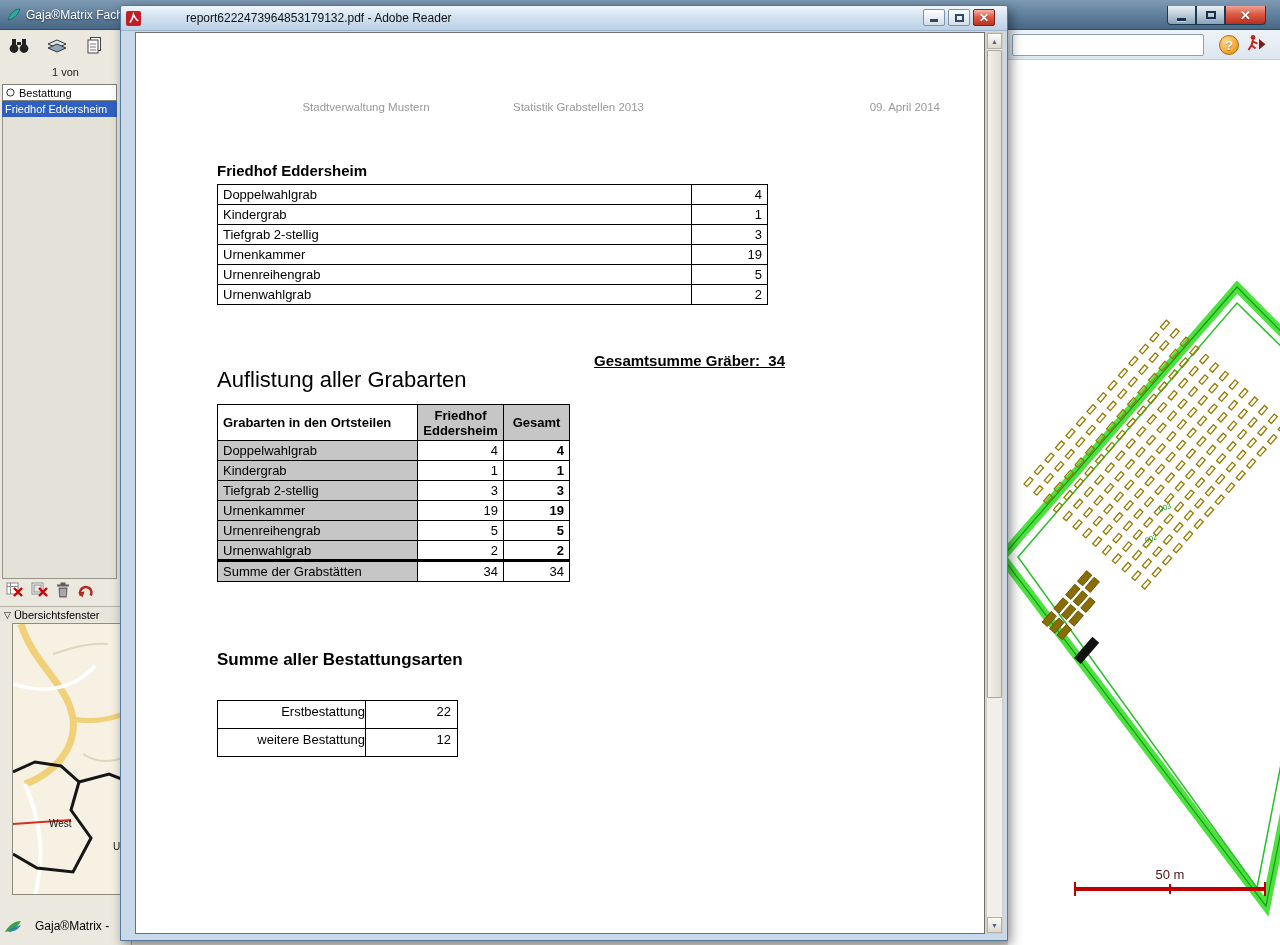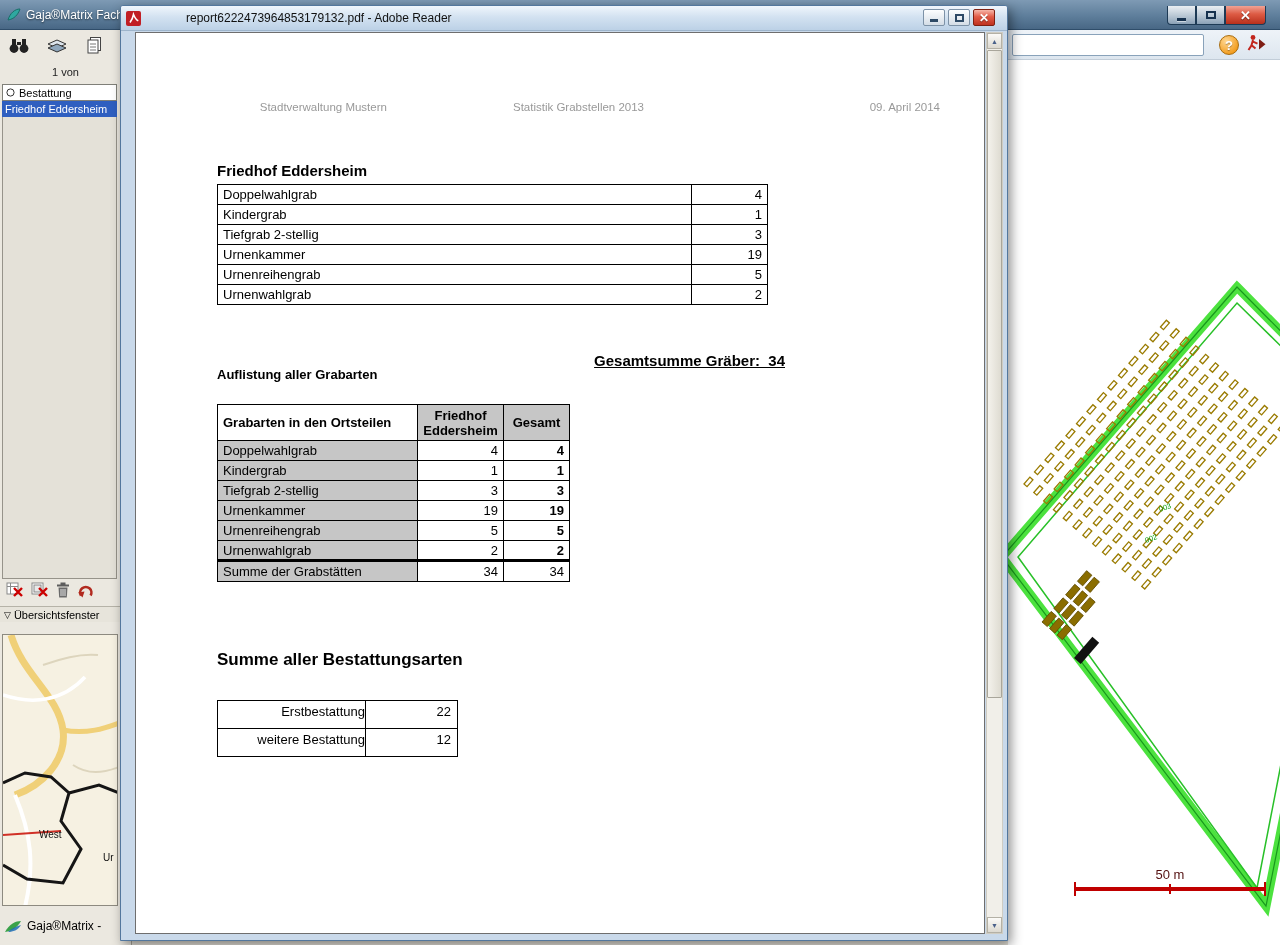--- a/index.html
+++ b/index.html
@@ -43,22 +43,22 @@
   .sb-count { position:absolute; top:36px; left:0; width:100%; text-align:center; font-size:11px; color:#222; }
   .sb-results-header { position:absolute; left:2px; top:54px; width:115px; height:17px; background:#fff;
     border:1px solid #7f7f78; display:flex; align-items:center; gap:4px; font-size:11px; padding:0 3px; }
   .sb-result-item { position:absolute; left:2px; top:71px; width:115px; height:16px; background:#2f5fc0;
     color:#fff; font-size:11px; line-height:16px; padding-left:3px; white-space:nowrap; overflow:hidden; }
   .sb-list-body { position:absolute; left:2px; top:87px; width:115px; height:462px; background:#e4e1d8;
     border:1px solid #96938a; border-top:none; }
   .sb-actions { position:absolute; left:6px; top:552px; display:flex; gap:7px; align-items:center; }
   .sb-overview-header { position:absolute; left:0; top:576px; width:120px; height:16px; font-size:11px;
     border-top:1px solid #b6b3a8; padding-left:4px; display:flex; gap:3px; align-items:center; background:#e7e4db; }
-  .sb-minimap { position:absolute; left:2px; top:593px; width:116px; height:272px; border:1px solid #8d8a80; overflow:hidden;margin-top:11px; }
-  .sb-status { position:absolute; left:4px; bottom:12px; display:flex; align-items:center; gap:5px; font-size:12px; }
+  .sb-minimap { position:absolute; left:12px; top:593px; width:116px; height:272px; border:1px solid #8d8a80; overflow:hidden; }
+  .sb-status { position:absolute; left:4px; bottom:12px; display:flex; align-items:center; gap:13px; font-size:12px; }
 
   
   .map-area { position:absolute; left:1008px; top:60px; width:272px; height:885px; background:#fff; z-index:1; }
 
   
   .reader { position:absolute; left:120px; top:5px; width:888px; height:936px;
     background:#c9d9ea; border:1px solid #53779d; border-radius:3px 3px 0 0;
     box-shadow:3px 4px 12px rgba(0,0,0,.45); z-index:10; }
   .reader-titlebar { position:absolute; left:0; top:0; right:0; height:25px; border-radius:2px 2px 0 0;
     background:linear-gradient(180deg,#f0f6fc 0%,#d3e2f1 45%,#bcd1e6 100%);
@@ -81,31 +81,31 @@
     border:1px solid #b4b1a6; display:flex; align-items:center; justify-content:center;
     font-size:7px; color:#4a618a; }
   .sb-arrow.up { top:0; }
   .sb-arrow.down { bottom:0; }
   .sb-thumb { position:absolute; left:0; top:17px; width:15px; height:72%;
     background:linear-gradient(90deg,#f4f2ec,#dedbd1); border:1px solid #a9a69b; border-radius:1px; }
 
   
   .page { position:relative; width:100%; height:100%; font-size:13px; }
   .pdf-header { position:absolute; left:81px; top:68px; right:44px; display:flex; color:#999; font-size:11.5px; }
-  .pdf-header .h-left { flex:1; text-align:center; }
+  .pdf-header .h-left { flex:1; text-align:right; }
   .pdf-header .h-center { flex:1.4; text-align:center; }
   .pdf-header .h-right { flex:1; text-align:right; }
   .sec1-title { position:absolute; left:81px; top:129px; font-size:15px; font-weight:bold; }
   .t1 { position:absolute; left:81px; top:151px; border-collapse:collapse; font-size:13px; }
   .t1 td { border:1px solid #000; height:20px; padding:0 5px; }
   .t1 .lab { width:474px; }
   .t1 .num { width:76px; text-align:right; }
   .gesamt { position:absolute; left:81px; top:283px; width:568px; text-align:right;
     font-weight:bold; font-size:15px; text-decoration:underline; white-space:pre;margin-top:36px; }
-  .sec2-title { position:absolute; left:81px; top:334px; font-size:13px; font-weight:bold; }
+  .sec2-title { position:absolute; left:81px; top:334px; font-size:22px; font-weight:normal; }
   .t2 { position:absolute; left:81px; top:371px; border-collapse:collapse; font-size:13px; }
   .t2 th, .t2 td { border:1px solid #000; }
   .t2 th { height:36px; font-size:13px; }
   .t2 .h1 { width:200px; background:#fff; text-align:left; padding:0 5px; }
   .t2 .h2 { width:86px; background:#c6c6c6; padding:0 4px; }
   .t2 .h3 { width:66px; background:#c6c6c6; }
   .t2 td { height:20px; }
   .t2 .c1 { background:#c6c6c6; padding:0 5px; }
   .t2 .v { text-align:right; padding:0 5px; }
   .t2 .v2 { font-weight:bold; }

